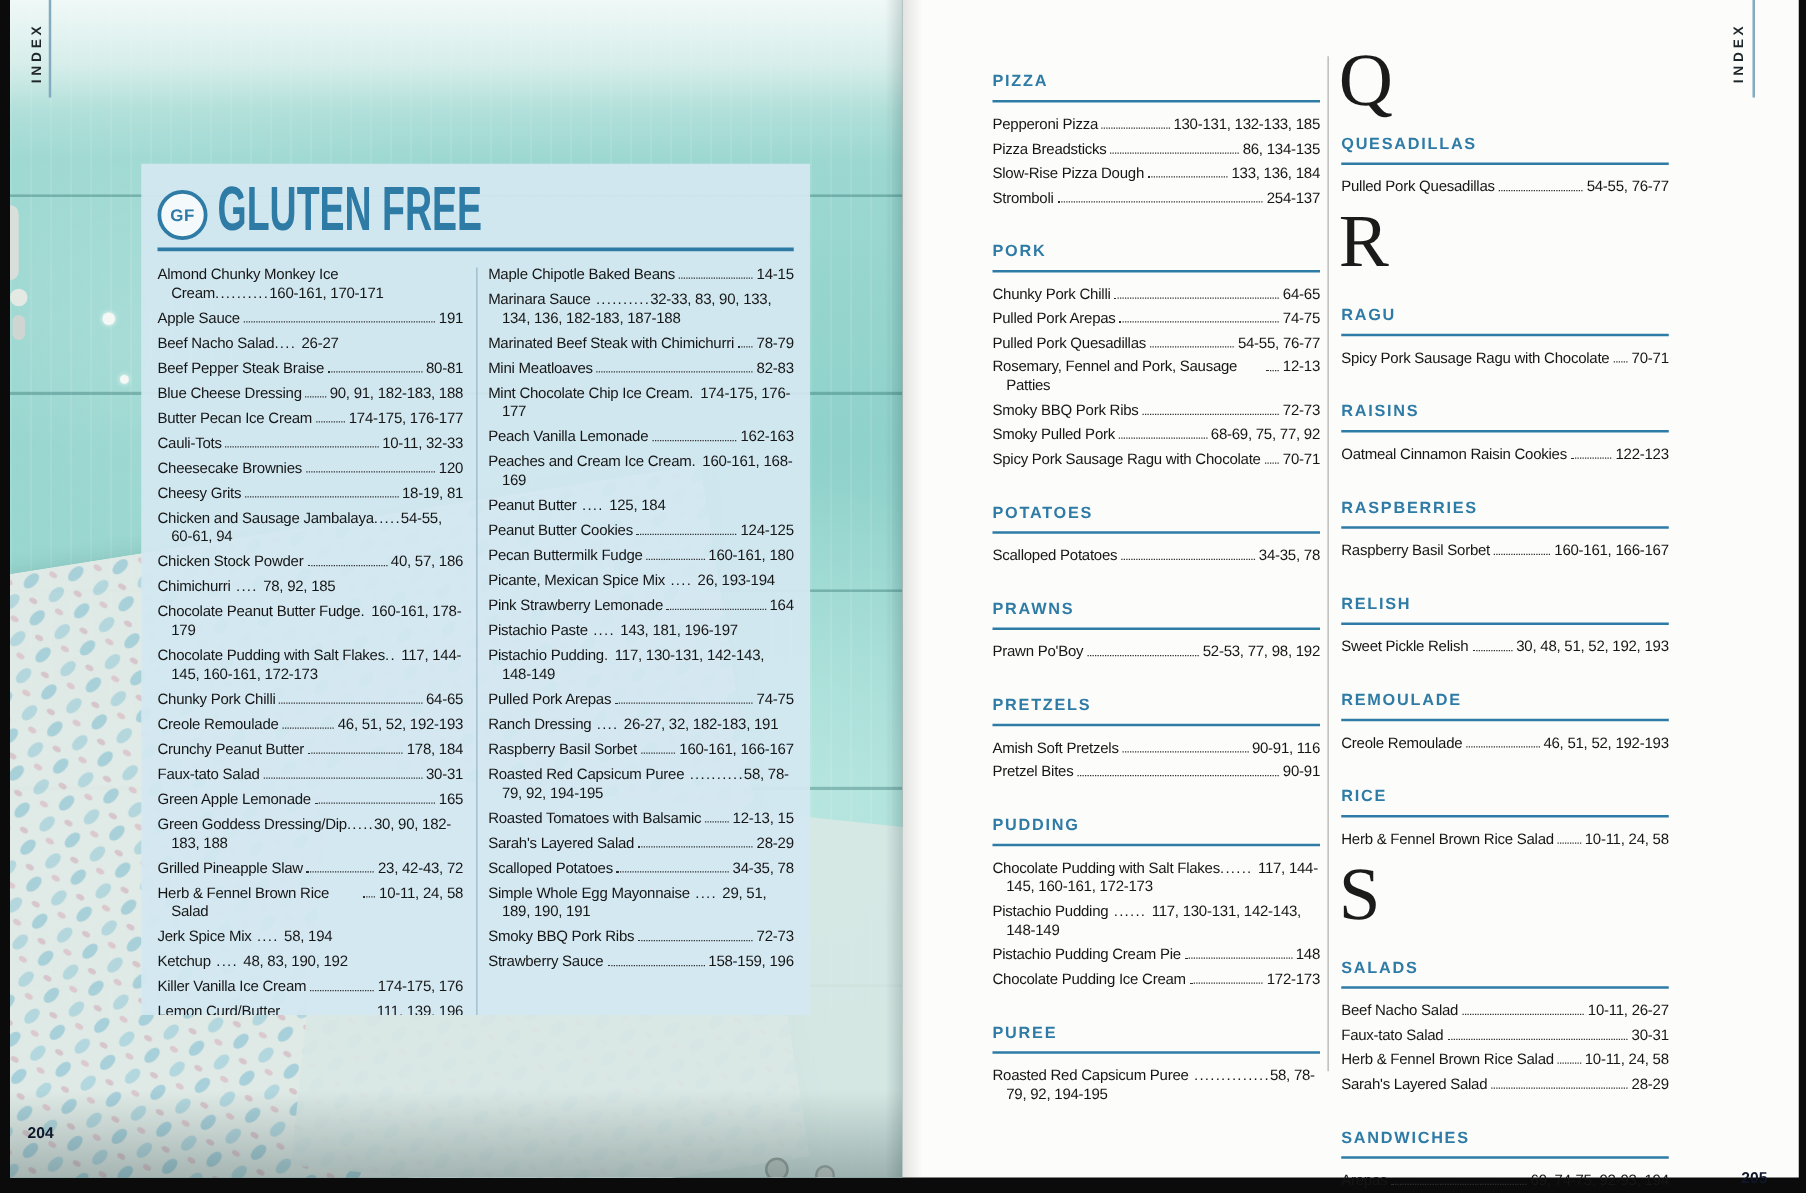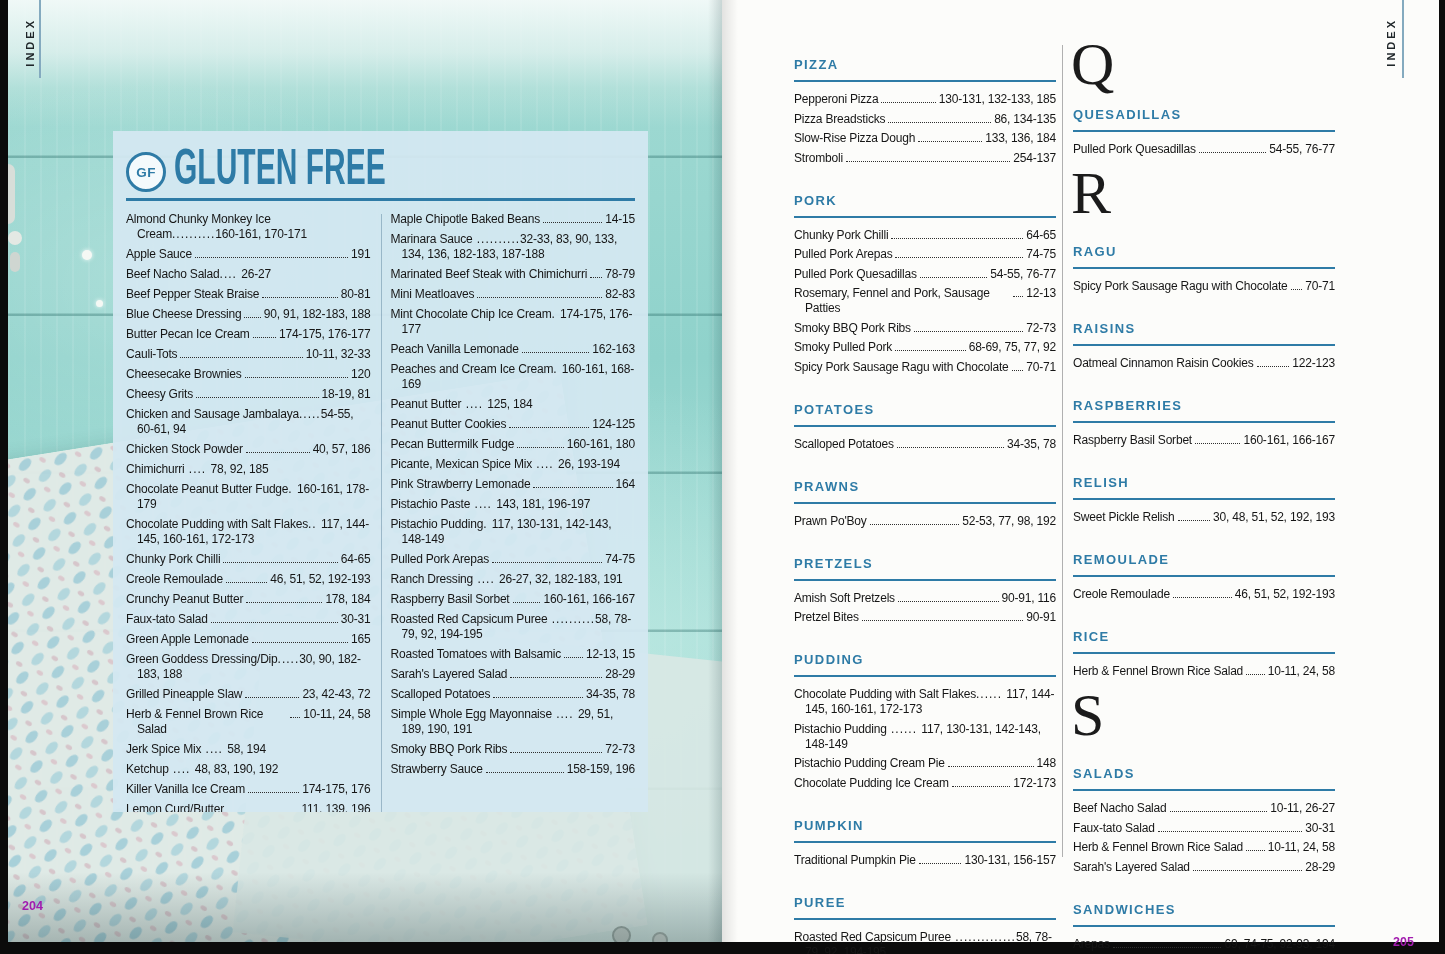--- a/index.html
+++ b/index.html
@@ -32,21 +32,21 @@
   .btn-dot{position:absolute;border-radius:50%;}
   .page-left::after{content:'';position:absolute;right:0;top:0;bottom:0;width:14px;
     background:linear-gradient(90deg, rgba(0,35,40,0), rgba(0,35,40,.16));}
 
   
   .index-vert{position:absolute;writing-mode:vertical-rl;transform:rotate(180deg);
     font-size:11px;font-weight:700;letter-spacing:3px;color:#1f2629;}
   .tab-line{position:absolute;top:0;width:2px;height:78px;background:#84aabf;}
 
   
-  .pagenum{position:absolute;font-size:12.5px;font-weight:700;color:#a21caf;}
+  .pagenum{position:absolute;font-size:12.5px;font-weight:700;color:#0f172a;}
 
   
   .gf-box{position:absolute;left:105px;top:131px;width:535px;height:681px;background:rgba(211,232,241,.94);
     padding:13px 13px 0;box-sizing:border-box;overflow:hidden;}
   .gf-header{display:flex;align-items:flex-end;gap:8px;height:48px;}
   .gf-badge{flex:0 0 auto;width:34px;height:34px;border:3px solid var(--accent);border-radius:50%;
     background:#f4fafc;color:var(--accent);font-weight:700;font-size:13.5px;
     display:flex;align-items:center;justify-content:center;letter-spacing:.5px;}
   .gf-title{margin:0;font-size:50px;line-height:1;font-weight:700;color:var(--accent);
     transform:scaleX(.6);transform-origin:left center;white-space:nowrap;letter-spacing:0;}
@@ -423,29 +423,20 @@
             <span class="leader"></span>
             <span class="epages">148</span>
           </div>
           <div class="entry fill">
             <span class="ename">Chocolate Pudding Ice Cream</span>
             <span class="leader"></span>
             <span class="epages">172-173</span>
           </div>
         </section>
         <section class="group">
-          <div class="sec-head">PUMPKIN</div>
-          <div class="sec-rule"></div>
-          <div class="entry fill">
-            <span class="ename">Traditional Pumpkin Pie</span>
-            <span class="leader"></span>
-            <span class="epages">130-131, 156-157</span>
-          </div>
-        </section>
-        <section class="group">
           <div class="sec-head">PUREE</div>
           <div class="sec-rule"></div>
           <div class="entry inline"><span class="ename">Roasted Red Capsicum Puree</span><span class="edots"> ..............</span><span class="epages">58, 78-79, 92, 194-195</span></div>
         </section>
       </div>
     <div class="col-divider"></div>
     <div class="idx-col" id="idx-col2">
         <section class="group">
           <div class="letter">Q</div>
           <div class="sec-head">QUESADILLAS</div>

